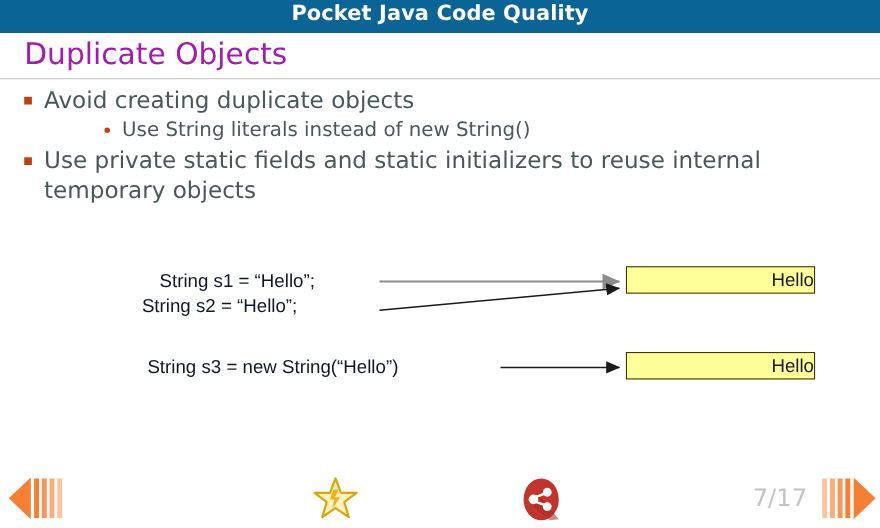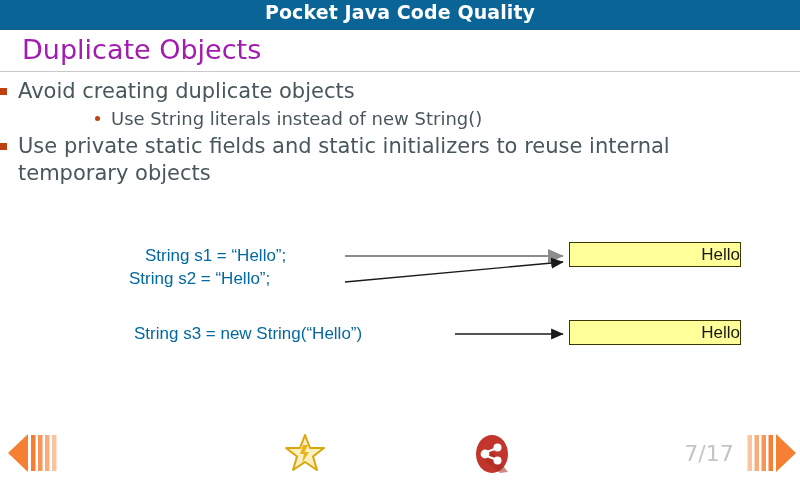--- a/index.html
+++ b/index.html
@@ -74,20 +74,21 @@
     width: 800px;
   }
   .bullet-row {
     position: relative;
     display: flex;
     align-items: flex-start;
     color: #48575c;
     font-family: "DejaVu Sans", sans-serif;
   }
   .bullet-row.level1 {
+    padding-left: 22px;
     font-size: 21px;
     line-height: 27px;
     margin-bottom: 1px;
   }
   .bullet-row.level2 {
     padding-left: 95px;
     font-size: 18px;
     line-height: 26px;
     margin-bottom: 1px;
   }
@@ -118,21 +119,21 @@
     position: absolute;
     left: 0;
     top: 205px;
     width: 800px;
     height: 150px;
   }
   .code-line {
     position: absolute;
     font-family: "Liberation Sans", sans-serif;
     font-size: 17px;
-    color: #0369a1;
+    color: #0f172a;
     white-space: nowrap;
   }
   #code-s1 { left: 145px; top: 11px; }
   #code-s2 { left: 129px; top: 34px; }
   #code-s3 { left: 134px; top: 89px; }
 
   .obj-box {
     position: absolute;
     background: #ffff99;
     border: 1.5px solid #3a3a00;

